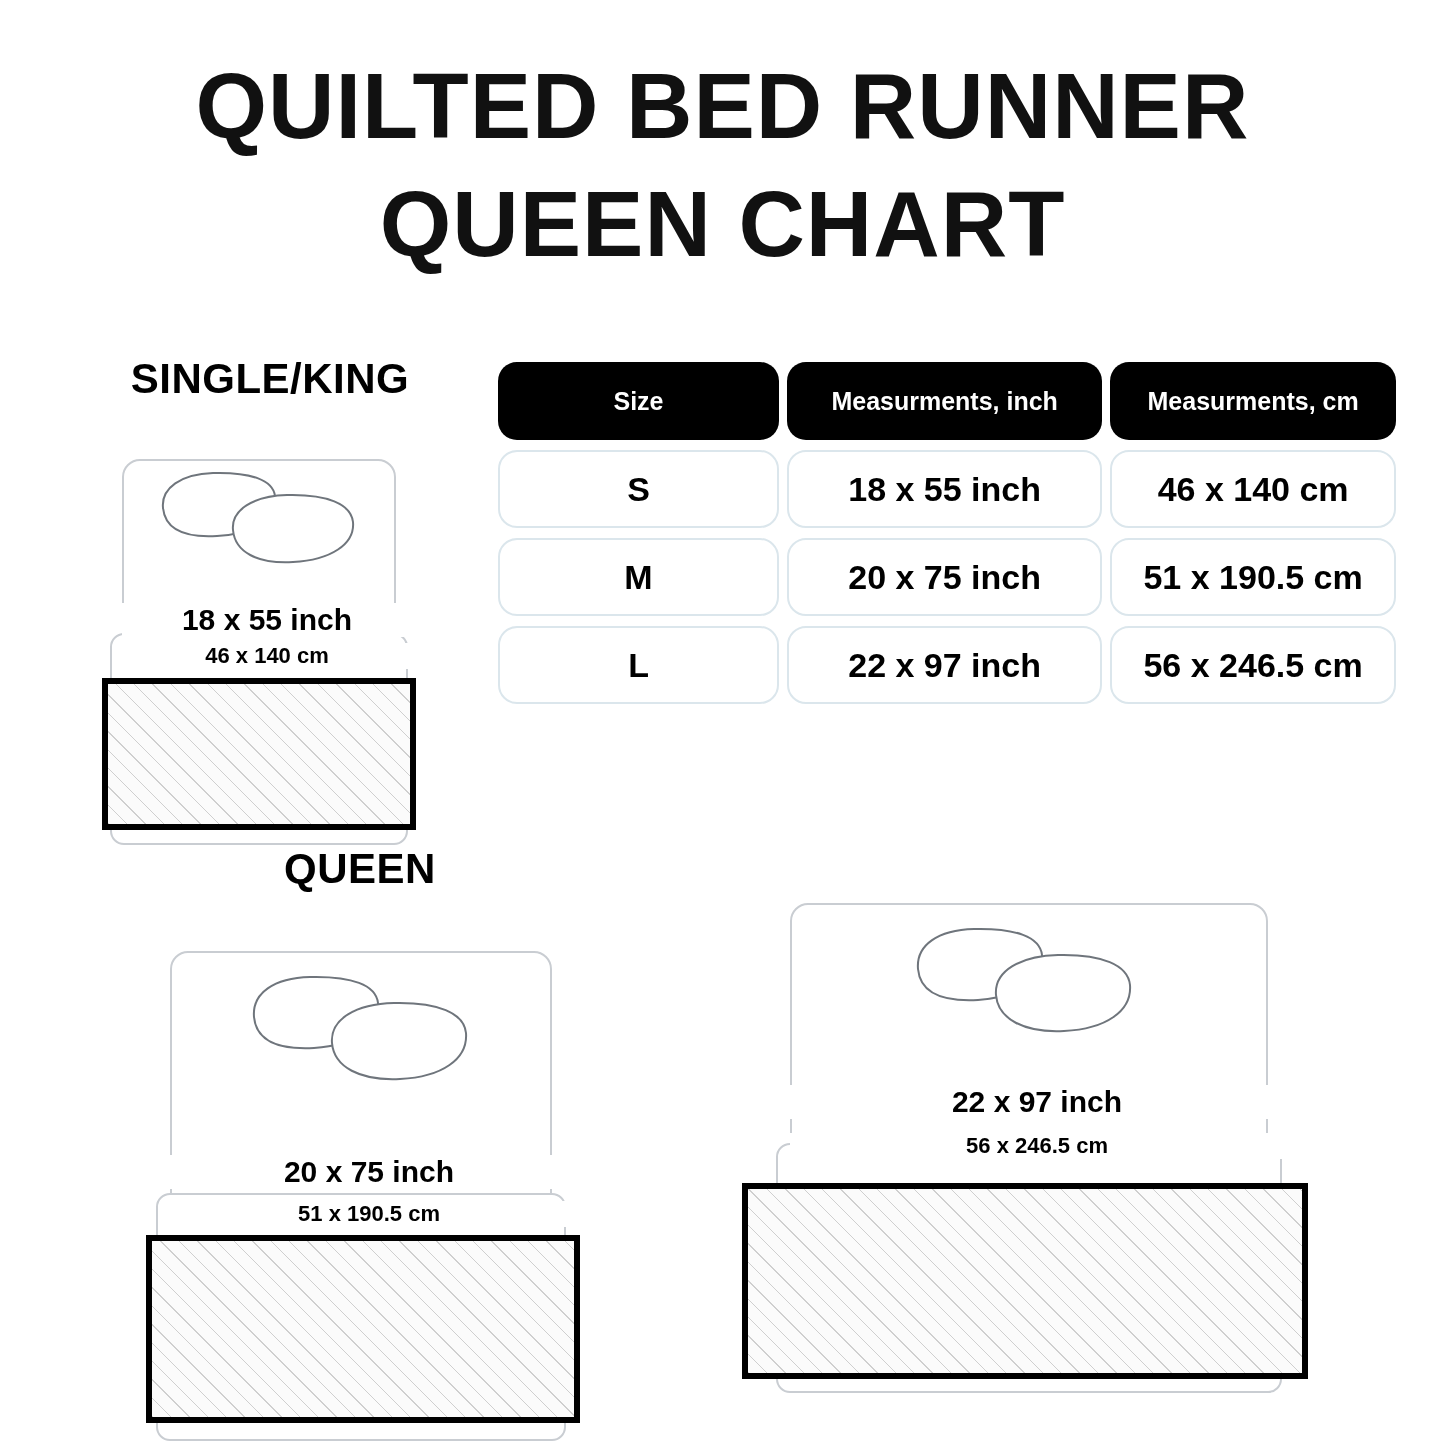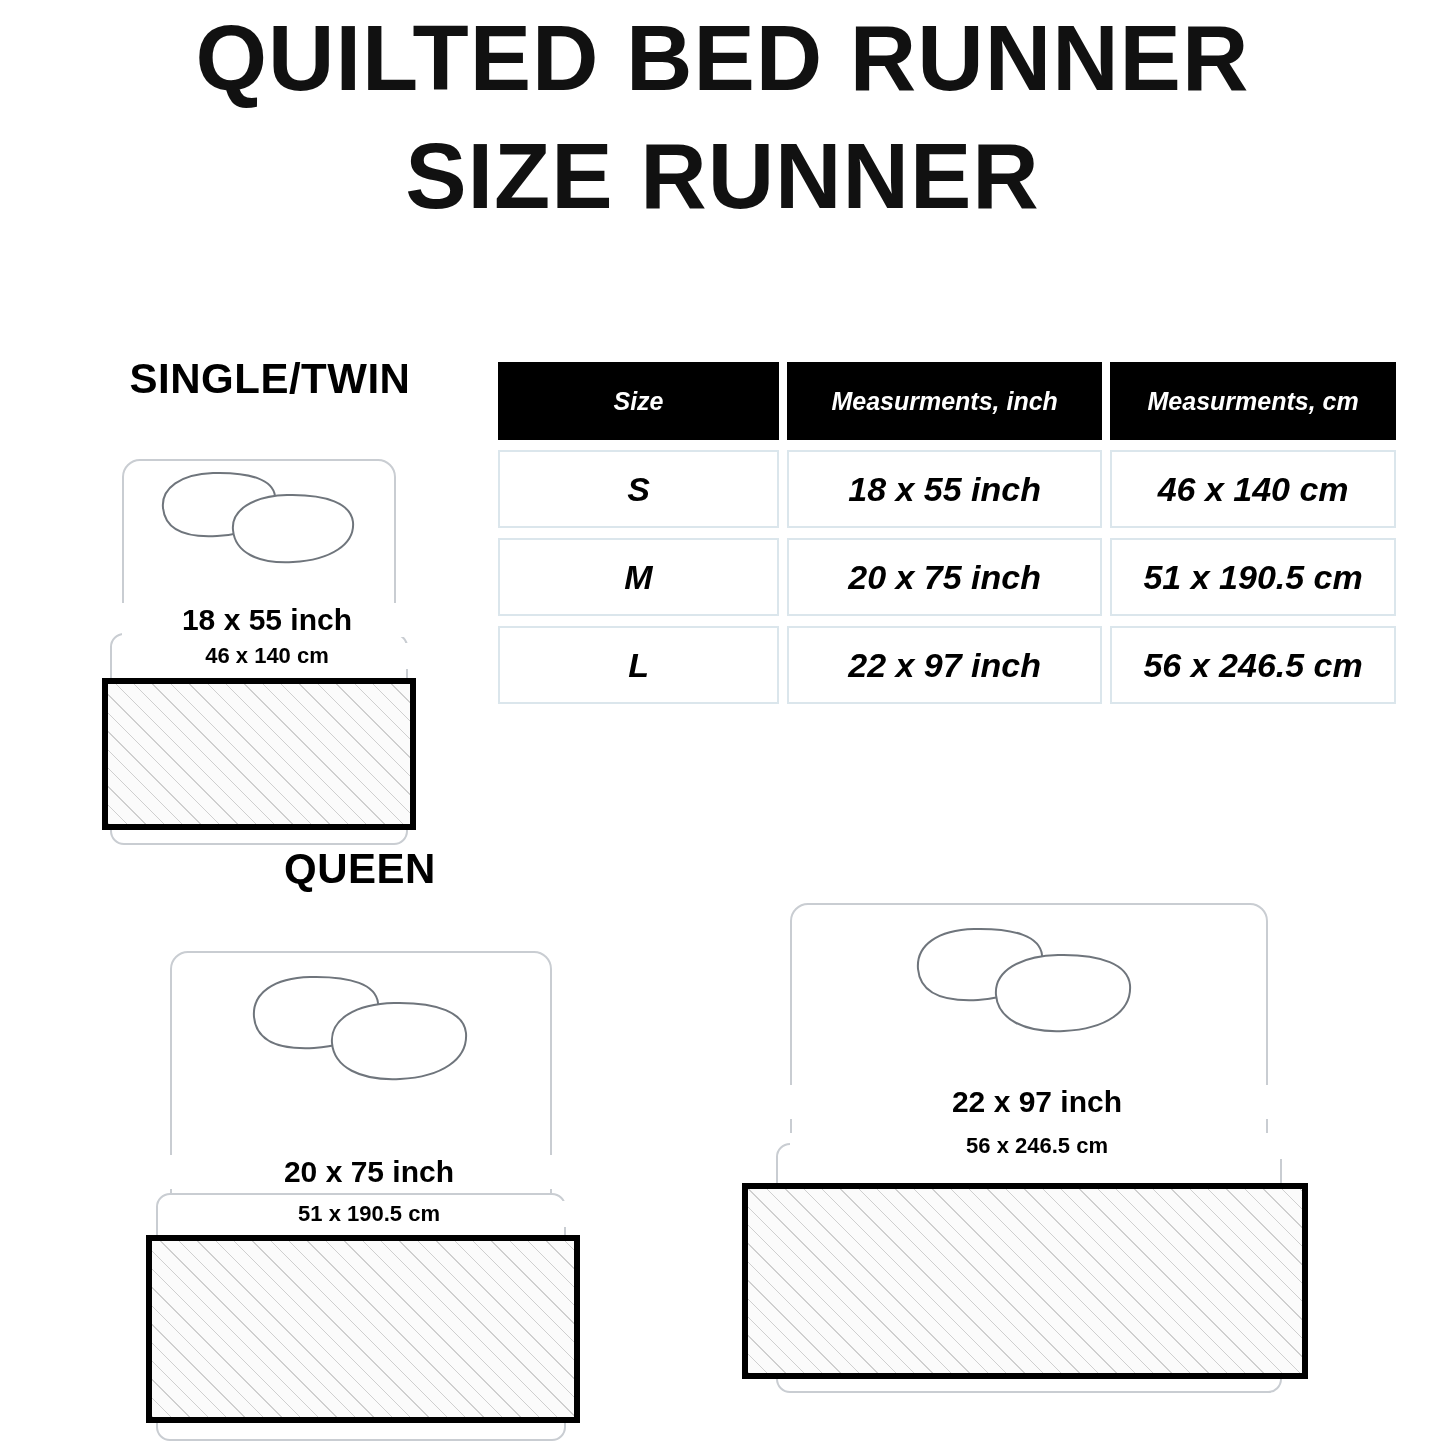--- a/index.html
+++ b/index.html
@@ -16,20 +16,21 @@
     overflow: hidden;
   }
 
   
   .title {
     text-align: center;
     font-size: 92px;
     font-weight: bold;
     letter-spacing: 1px;
     line-height: 1.28;
+    padding-top: 48px;
     color: #111111;
   }
   .title .line {
     display: block;
   }
 
   
   .table {
     position: absolute;
     left: 498px;
@@ -37,26 +38,25 @@
     width: 898px;
     display: flex;
     flex-direction: column;
     gap: 10px;
   }
   .trow {
     display: flex;
     gap: 8px;
   }
   .cell {
-    border-radius: 0;
+    border-radius: 19px;
     display: flex;
     align-items: center;
     justify-content: center;
     box-sizing: border-box;
-    font-style: italic;
   }
   .thead .cell {
     background: #000000;
     color: #ffffff;
     font-size: 25px;
     font-weight: bold;
     height: 78px;
   }
   .tbody .cell {
     background: #ffffff;
@@ -120,21 +120,21 @@
     text-align: center;
     background: #ffffff;
     padding: 0 8px;
   }
 </style>
 </head>
 <body>
 
 <div class="title">
   <span class="line">QUILTED BED RUNNER</span>
-  <span class="line">SIZE RUNNER</span>
+  <span class="line">QUEEN CHART</span>
 </div>
 
 <div class="table">
   <div class="trow thead">
     <div class="cell c-size">Size</div>
     <div class="cell c-inch">Measurments, inch</div>
     <div class="cell c-cm">Measurments, cm</div>
   </div>
 
   <div class="trow tbody">
@@ -150,21 +150,21 @@
   </div>
 
   <div class="trow tbody">
     <div class="cell c-size">L</div>
     <div class="cell c-inch">22 x 97 inch</div>
     <div class="cell c-cm">56 x 246.5 cm</div>
   </div>
 </div>
 
 <div class="panel" style="left:60px; top:355px; width:420px;">
-  <div class="panel-label">SINGLE/TWIN</div>
+  <div class="panel-label">SINGLE/KING</div>
 
   <div class="bed-wrap" style="height:420px;">
 
     <div class="mattress" style="left:62px; top:56px; width:274px; height:380px;"></div>
 
     <div class="mattress2" style="left:50px; top:230px; width:298px; height:212px;"></div>
 
     <svg style="position:absolute; left:95px; top:65px;" width="230" height="120" viewBox="0 0 230 120">
       <path d="M8,40 C6,20 26,6 58,5 C96,4 118,12 120,28 C122,50 100,66 62,68 C28,70 10,60 8,40 Z" fill="#ffffff" stroke="#6f757c" stroke-width="2"></path>
       <path d="M78,62 C76,42 98,28 132,27 C172,26 196,36 198,54 C200,76 176,92 138,94 C102,96 80,84 78,62 Z" fill="#ffffff" stroke="#6f757c" stroke-width="2"></path>

